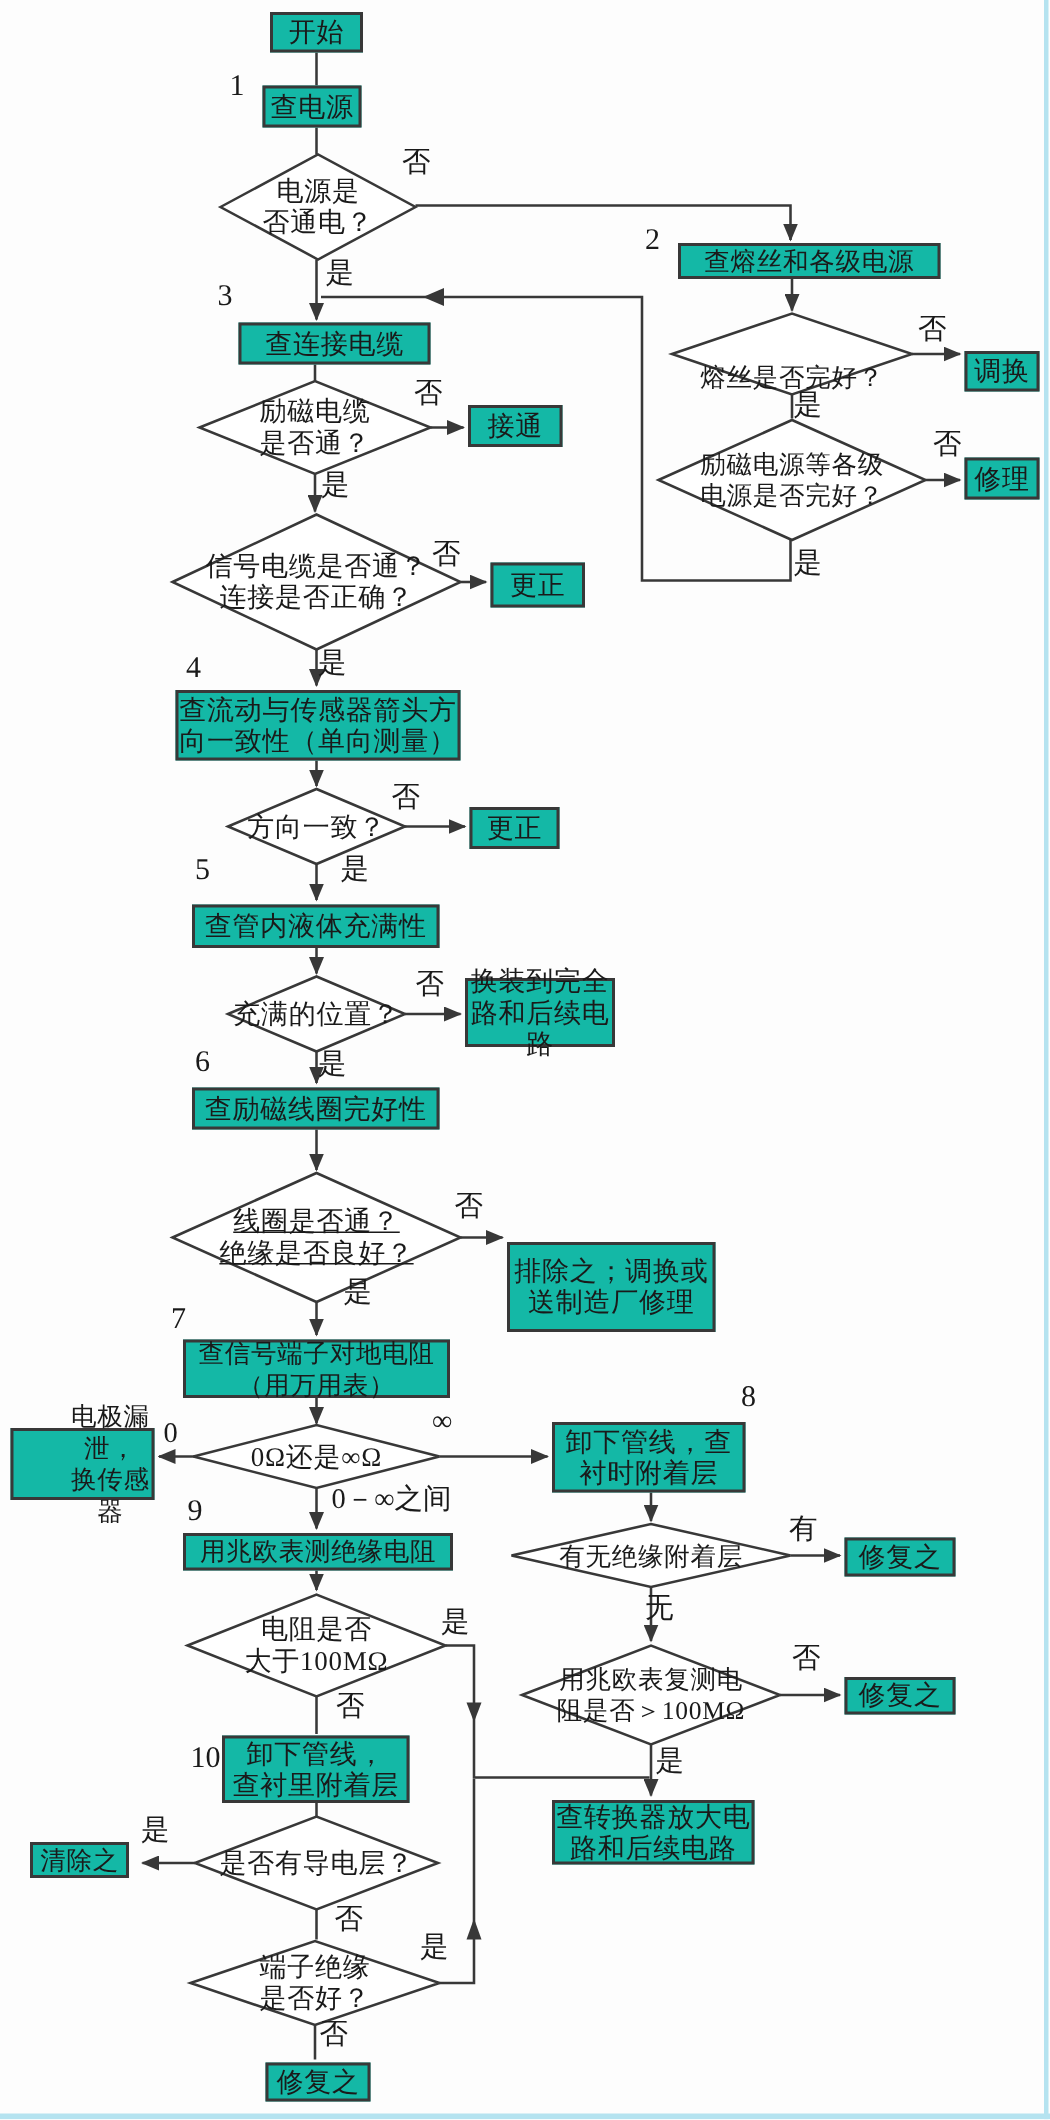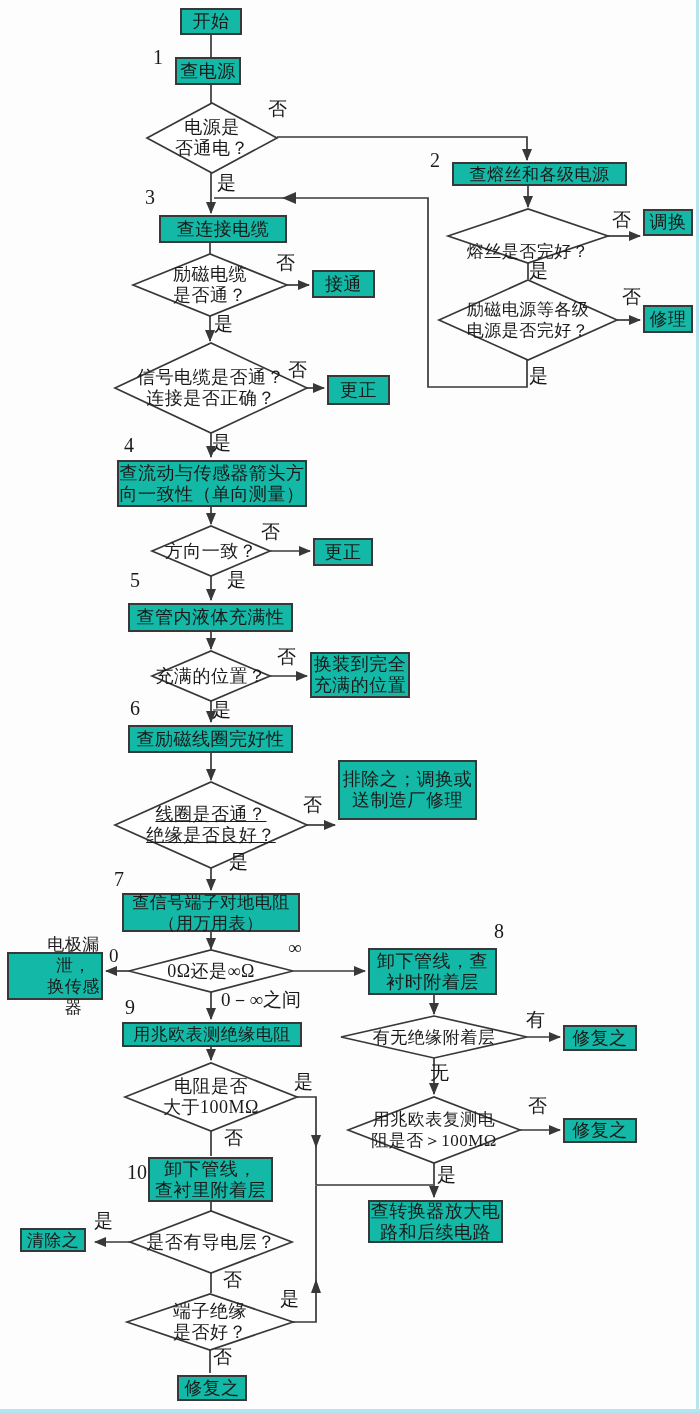--- a/index.html
+++ b/index.html
@@ -101,33 +101,33 @@
       <polygon class="dshape" points="448,236 528,209 608,236 528,263"></polygon>
       <polygon class="dshape" points="439,320 528,280 617,320 528,360"></polygon>
       <polygon class="dshape" points="341,1037 434,1016 527,1037 434,1058"></polygon>
       <polygon class="dshape" points="348,1130 434,1097 520,1130 434,1163"></polygon>
     </g>
   </svg>
 
   <div class="box" style="left:180px;top:8px;width:62px;height:27px;">开始</div>
   <div class="box" style="left:175px;top:57px;width:66px;height:28px;">查电源</div>
   <div class="box" style="left:452px;top:162px;width:175px;height:24px;font-size:17px;">查熔丝和各级电源</div>
-  <div class="box" style="left:643px;top:209px;width:50px;height:27px;">调换</div>
+  <div class="box" style="left:643px;top:234px;width:50px;height:27px;">调换</div>
   <div class="box" style="left:643px;top:305px;width:50px;height:28px;">修理</div>
   <div class="box" style="left:147px;top:215px;width:128px;height:28px;margin-left:12px;">查连接电缆</div>
   <div class="box" style="left:312px;top:270px;width:63px;height:28px;">接通</div>
   <div class="box" style="left:327px;top:375px;width:63px;height:30px;">更正</div>
   <div class="box" style="left:117px;top:460px;width:190px;height:47px;">查流动与传感器箭头方
 向一致性（单向测量）</div>
   <div class="box" style="left:313px;top:538px;width:60px;height:28px;">更正</div>
   <div class="box" style="left:128px;top:603px;width:165px;height:29px;">查管内液体充满性</div>
   <div class="box" style="left:310px;top:652px;width:100px;height:46px;">换装到完全
-充满的位置</div>
+路和后续电路</div>
   <div class="box" style="left:128px;top:725px;width:165px;height:28px;">查励磁线圈完好性</div>
-  <div class="box" style="left:338px;top:760px;width:139px;height:60px;">排除之；调换或
+  <div class="box" style="left:338px;top:828px;width:139px;height:60px;">排除之；调换或
 送制造厂修理</div>
   <div class="box" style="left:122px;top:893px;width:178px;height:39px;font-size:17px;">查信号端子对地电阻
 （用万用表）</div>
   <div class="box" style="left:7px;top:952px;width:96px;height:48px;font-size:17px;padding-left:37px;">电极漏泄，
 换传感器</div>
   <div class="box" style="left:368px;top:948px;width:129px;height:47px;">卸下管线，查
 衬时附着层</div>
   <div class="box" style="left:563px;top:1025px;width:74px;height:26px;">修复之</div>
   <div class="box" style="left:122px;top:1022px;width:180px;height:25px;font-size:17px;">用兆欧表测绝缘电阻</div>
   <div class="box" style="left:563px;top:1118px;width:74px;height:25px;">修复之</div>

